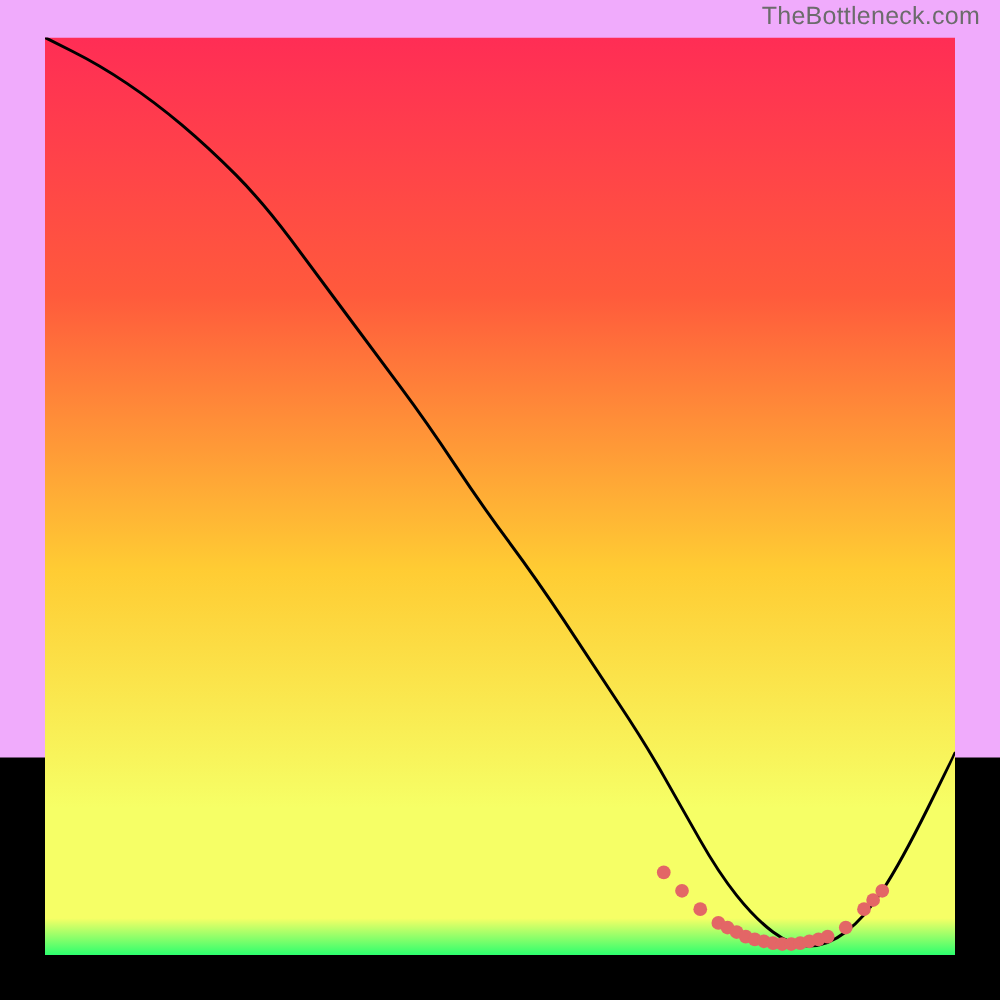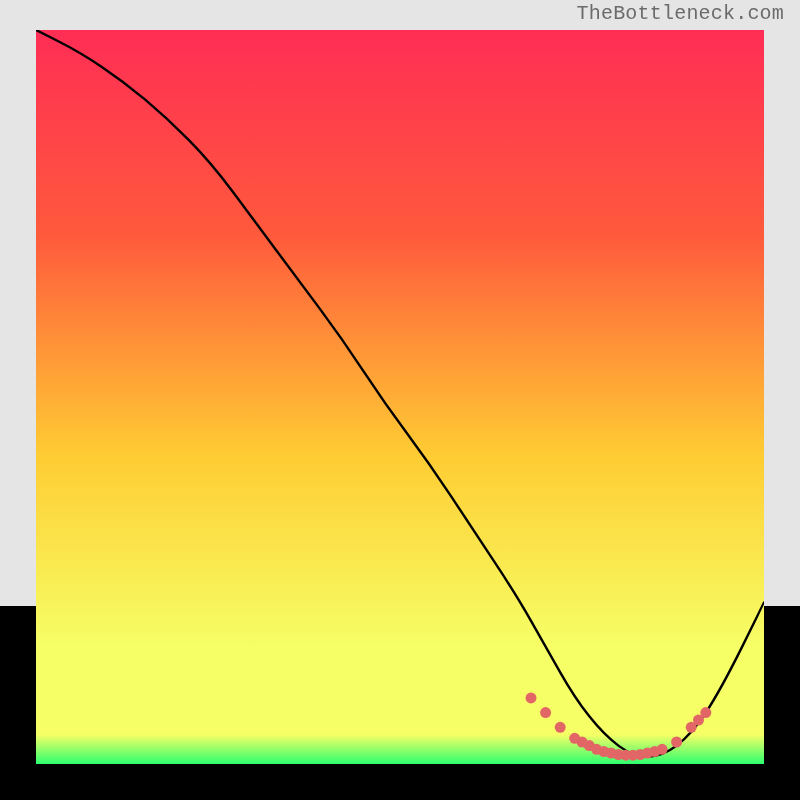--- a/index.html
+++ b/index.html
@@ -8,22 +8,21 @@
     width: 800px;
     height: 800px;
     background: #000;
     font-family: Arial, Helvetica, sans-serif;
     overflow: hidden;
   }
   .outer {
     position: relative;
     width: 800px;
     height: 606px;
-    background: #e5e5e5;
-    font-family: Liberation Mono, monospace;
+    background: #f0abfc;
   }
   .attribution {
     position: absolute;
     top: 2px;
     right: 16px;
     color: #6b6b6b;
     font-size: 20px;
     font-weight: 500;
     letter-spacing: 0.2px;
   }

